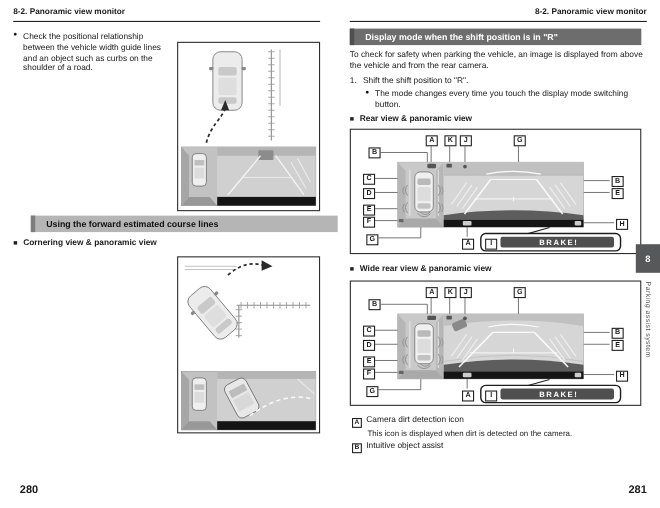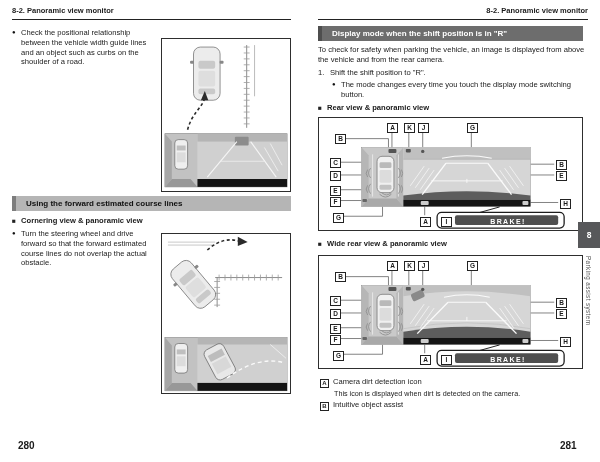--- a/index.html
+++ b/index.html
@@ -11,21 +11,21 @@
   }
   .abs{position:absolute;}
   .hdr{font-size:7.5px;font-weight:bold;white-space:nowrap;}
   .rule{border-top:1.5px solid #222;height:0;}
   .body-txt{font-size:7.6px;line-height:9.8px;}
   .bullet{display:flex;margin-bottom:3px;}
   .bullet .dot{width:9px;flex:0 0 9px;font-size:6px;line-height:9.8px;color:#111;}
   .bullet .btxt{flex:1;}
   .secbar{height:15px;line-height:15px;font-size:8px;font-weight:bold;
     padding-left:10px;box-sizing:border-box;white-space:nowrap;overflow:hidden;}
-  .secbar.light{background:#b5b5b5;border-left:4px solid #7d7d7d;color:#111;}
+  .secbar.light{background:#b5b5b5;border-left:4px solid #7d7d7d;color:#111;margin-left:16px;}
   .secbar.dark{background:#6d6d6d;border-left:4px solid #4e4e4e;color:#fff;}
   .subsec{font-size:7.6px;font-weight:bold;white-space:nowrap;}
   .subsec .sq{font-size:6.5px;margin-right:3px;color:#222;}
   .figbox{border:1px solid #2e2e2e;background:#fff;box-sizing:border-box;}
   .dwrap{border:1px solid #2e2e2e;background:#fff;box-sizing:border-box;position:absolute;}
   .dwrap svg{position:absolute;left:0;top:0;width:100%;height:100%;}
   .co{position:absolute;width:11px;height:10px;box-sizing:border-box;
     border:1px solid #222;background:#fff;font-size:6.5px;font-weight:bold;
     line-height:8.5px;text-align:center;z-index:2;}
   .brake-txt{position:absolute;left:137px;top:99px;width:104px;height:10px;
@@ -95,24 +95,20 @@
 <div class="abs secbar light" style="left:12px;top:196px;width:279px;">
   <span>Using the forward estimated course lines</span>
 </div>
 
 <div class="abs subsec" style="left:12px;top:216px;">
   <span class="sq">■</span>
   <span>Cornering view &amp; panoramic view</span>
 </div>
 
 <div class="abs body-txt" style="left:12px;top:229px;width:146px;">
-  <div class="bullet">
-    <span class="dot">●</span>
-    <span class="btxt">Turn the steering wheel and drive forward so that the forward estimated course lines do not overlap the actual obstacle.</span>
-  </div>
 </div>
 
 <div class="abs figbox" style="left:161px;top:233px;width:130px;height:161px;">
   <svg viewBox="0 0 130 161" width="128" height="159">
     <path d="M6,8 H54 M6,11 H54" stroke="#b0b0b0" stroke-width="0.7" fill="none"></path>
     <path d="M54,44 H122" stroke="#8a8a8a" stroke-width="1" fill="none"></path>
     <path d="M58,41v6M64,41v6M70,41v6M76,41v6M82,41v6M88,41v6M94,41v6M100,41v6M106,41v6M112,41v6M118,41v6" stroke="#9a9a9a" stroke-width="0.8" fill="none"></path>
     <path d="M56,44 V74" stroke="#8a8a8a" stroke-width="1" fill="none"></path>
     <path d="M53,48h6M53,54h6M53,60h6M53,66h6M53,72h6" stroke="#9a9a9a" stroke-width="0.8" fill="none"></path>
     <g transform="rotate(-40 32 52)">
@@ -375,13 +371,13 @@
 <div class="abs legend-note" style="left:334px;top:389px;">This icon is displayed when dirt is detected on the camera.</div>
 <div class="abs legend-row" style="left:320px;top:400px;">
   <span class="legend-key">B</span><span>Intuitive object assist</span>
 </div>
 
 <div class="abs tabbox" style="left:578px;top:222px;width:22px;height:26px;">
   <span>8</span>
 </div>
 <div class="abs tablabel" style="left:585px;top:256px;height:100px;">Parking assist system</div>
 
-<div class="abs pgnum" style="left:560px;top:440px;width:28px;">281</div>
+<div class="abs pgnum" style="left:560px;top:440px;width:28px;text-align:right;">281</div>
 
 </body></html>

